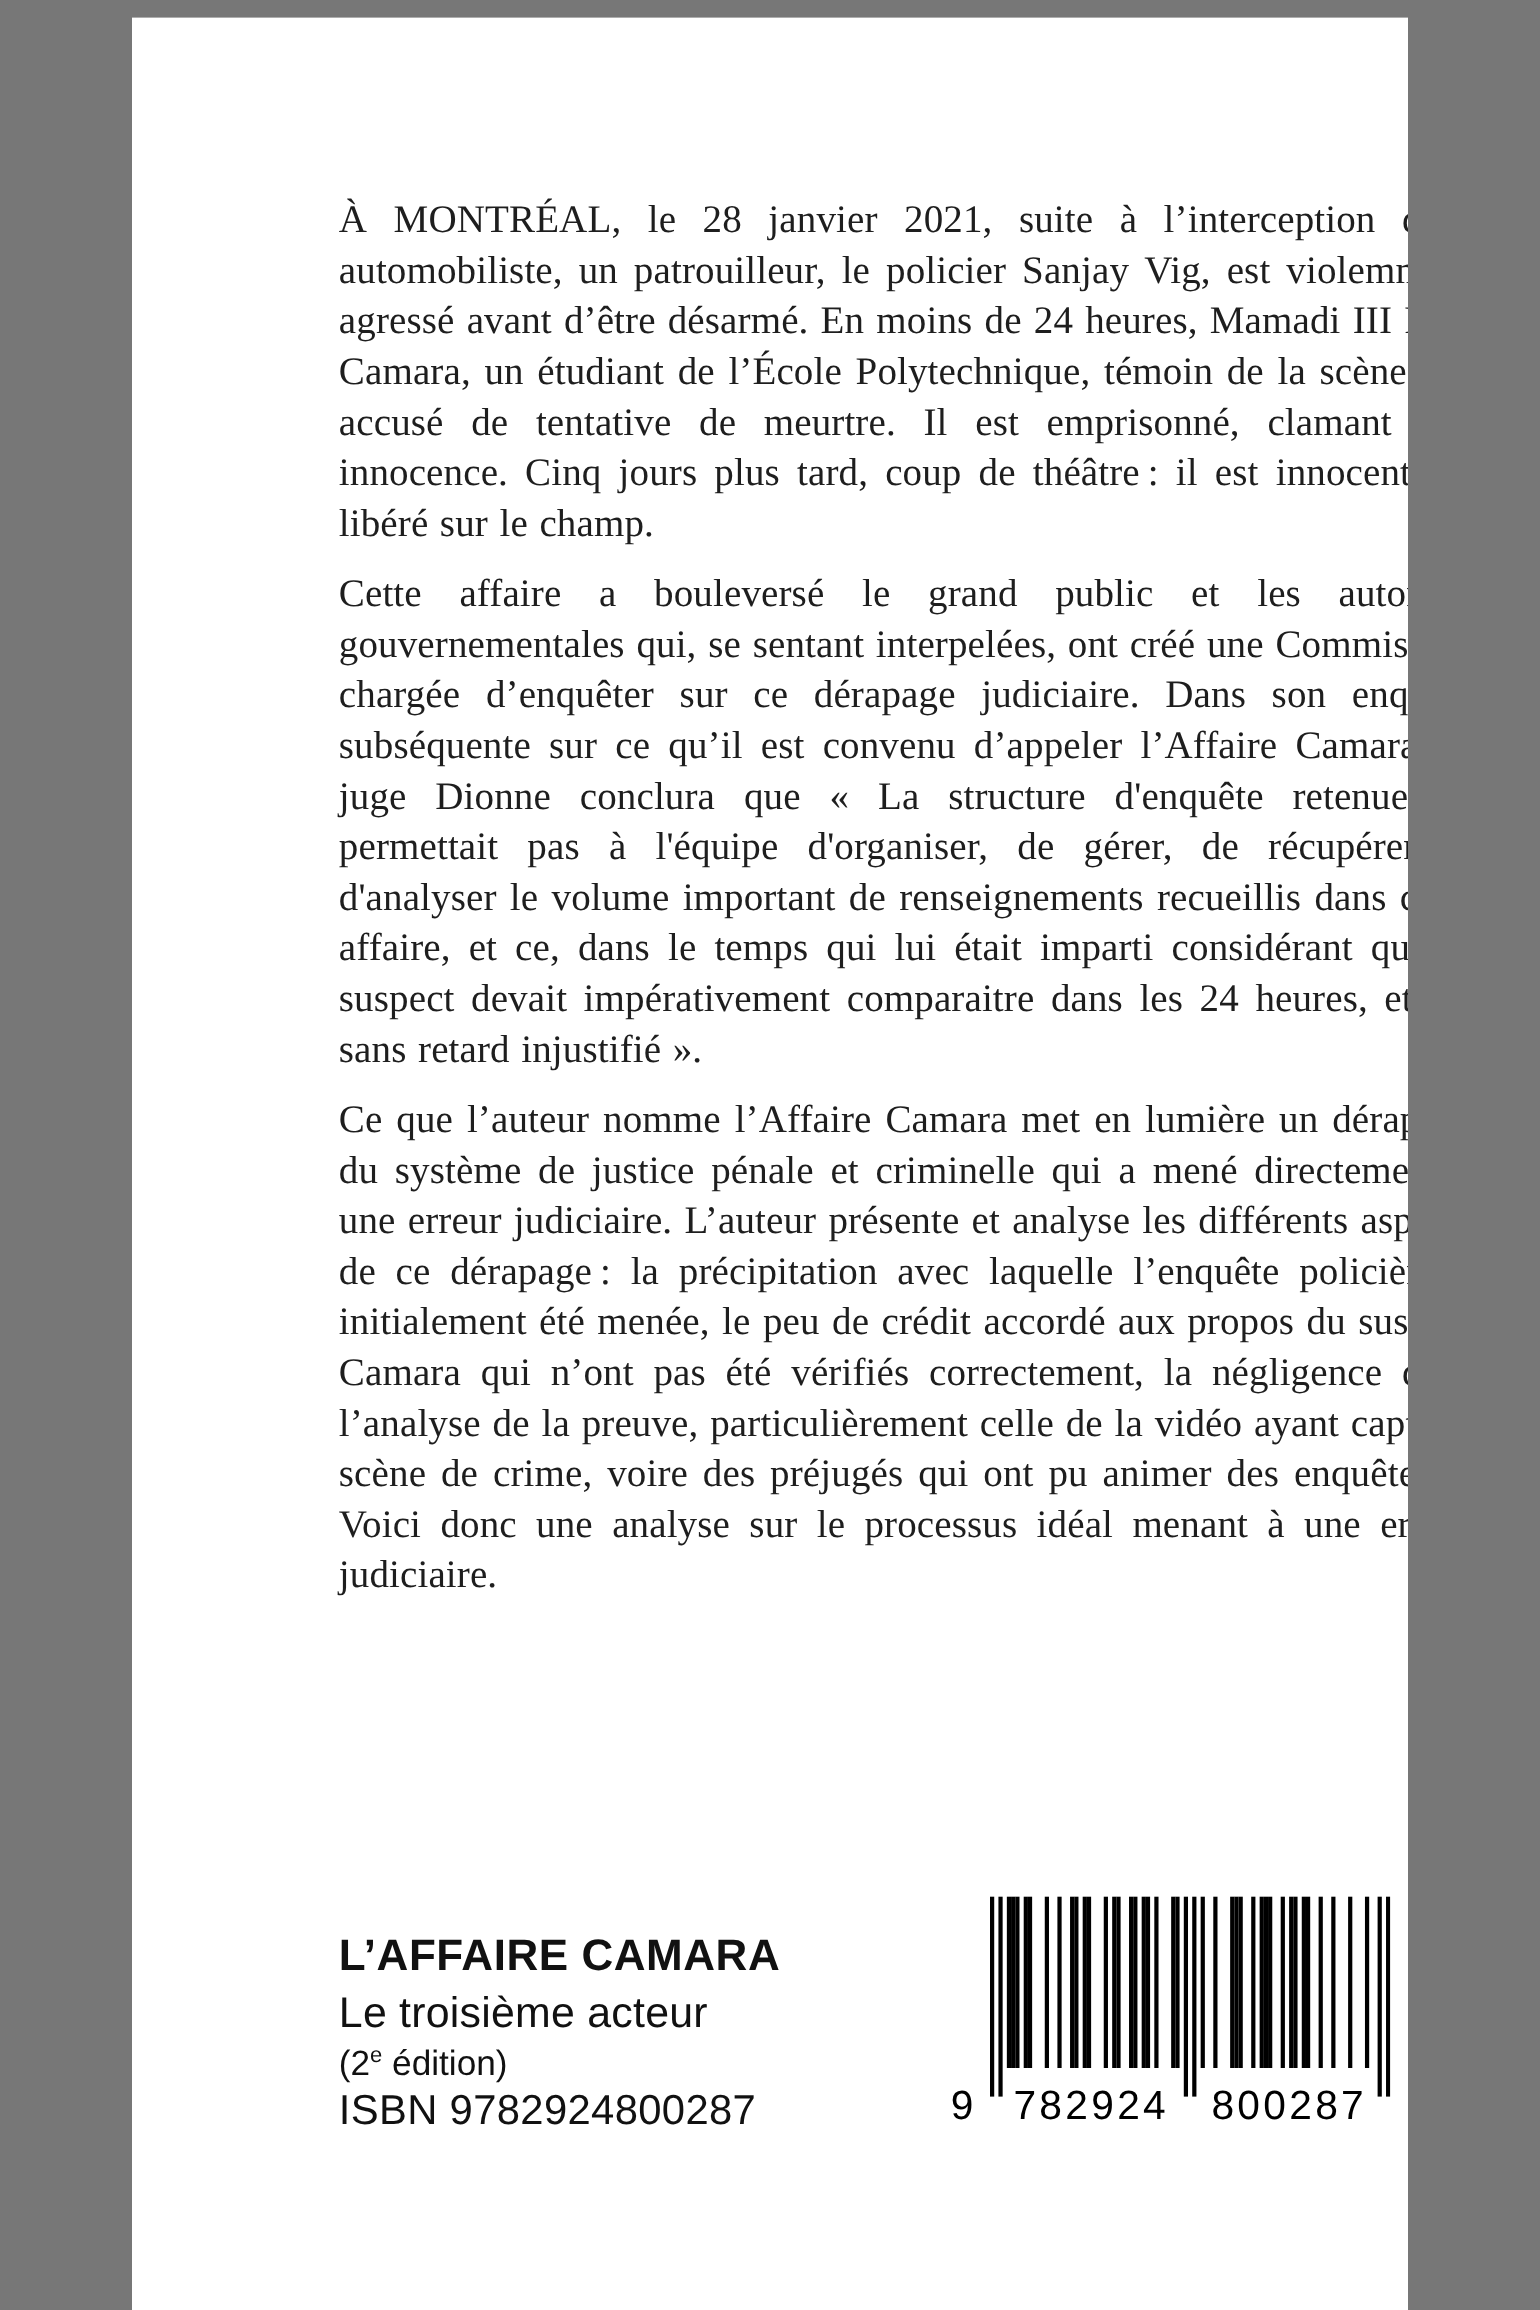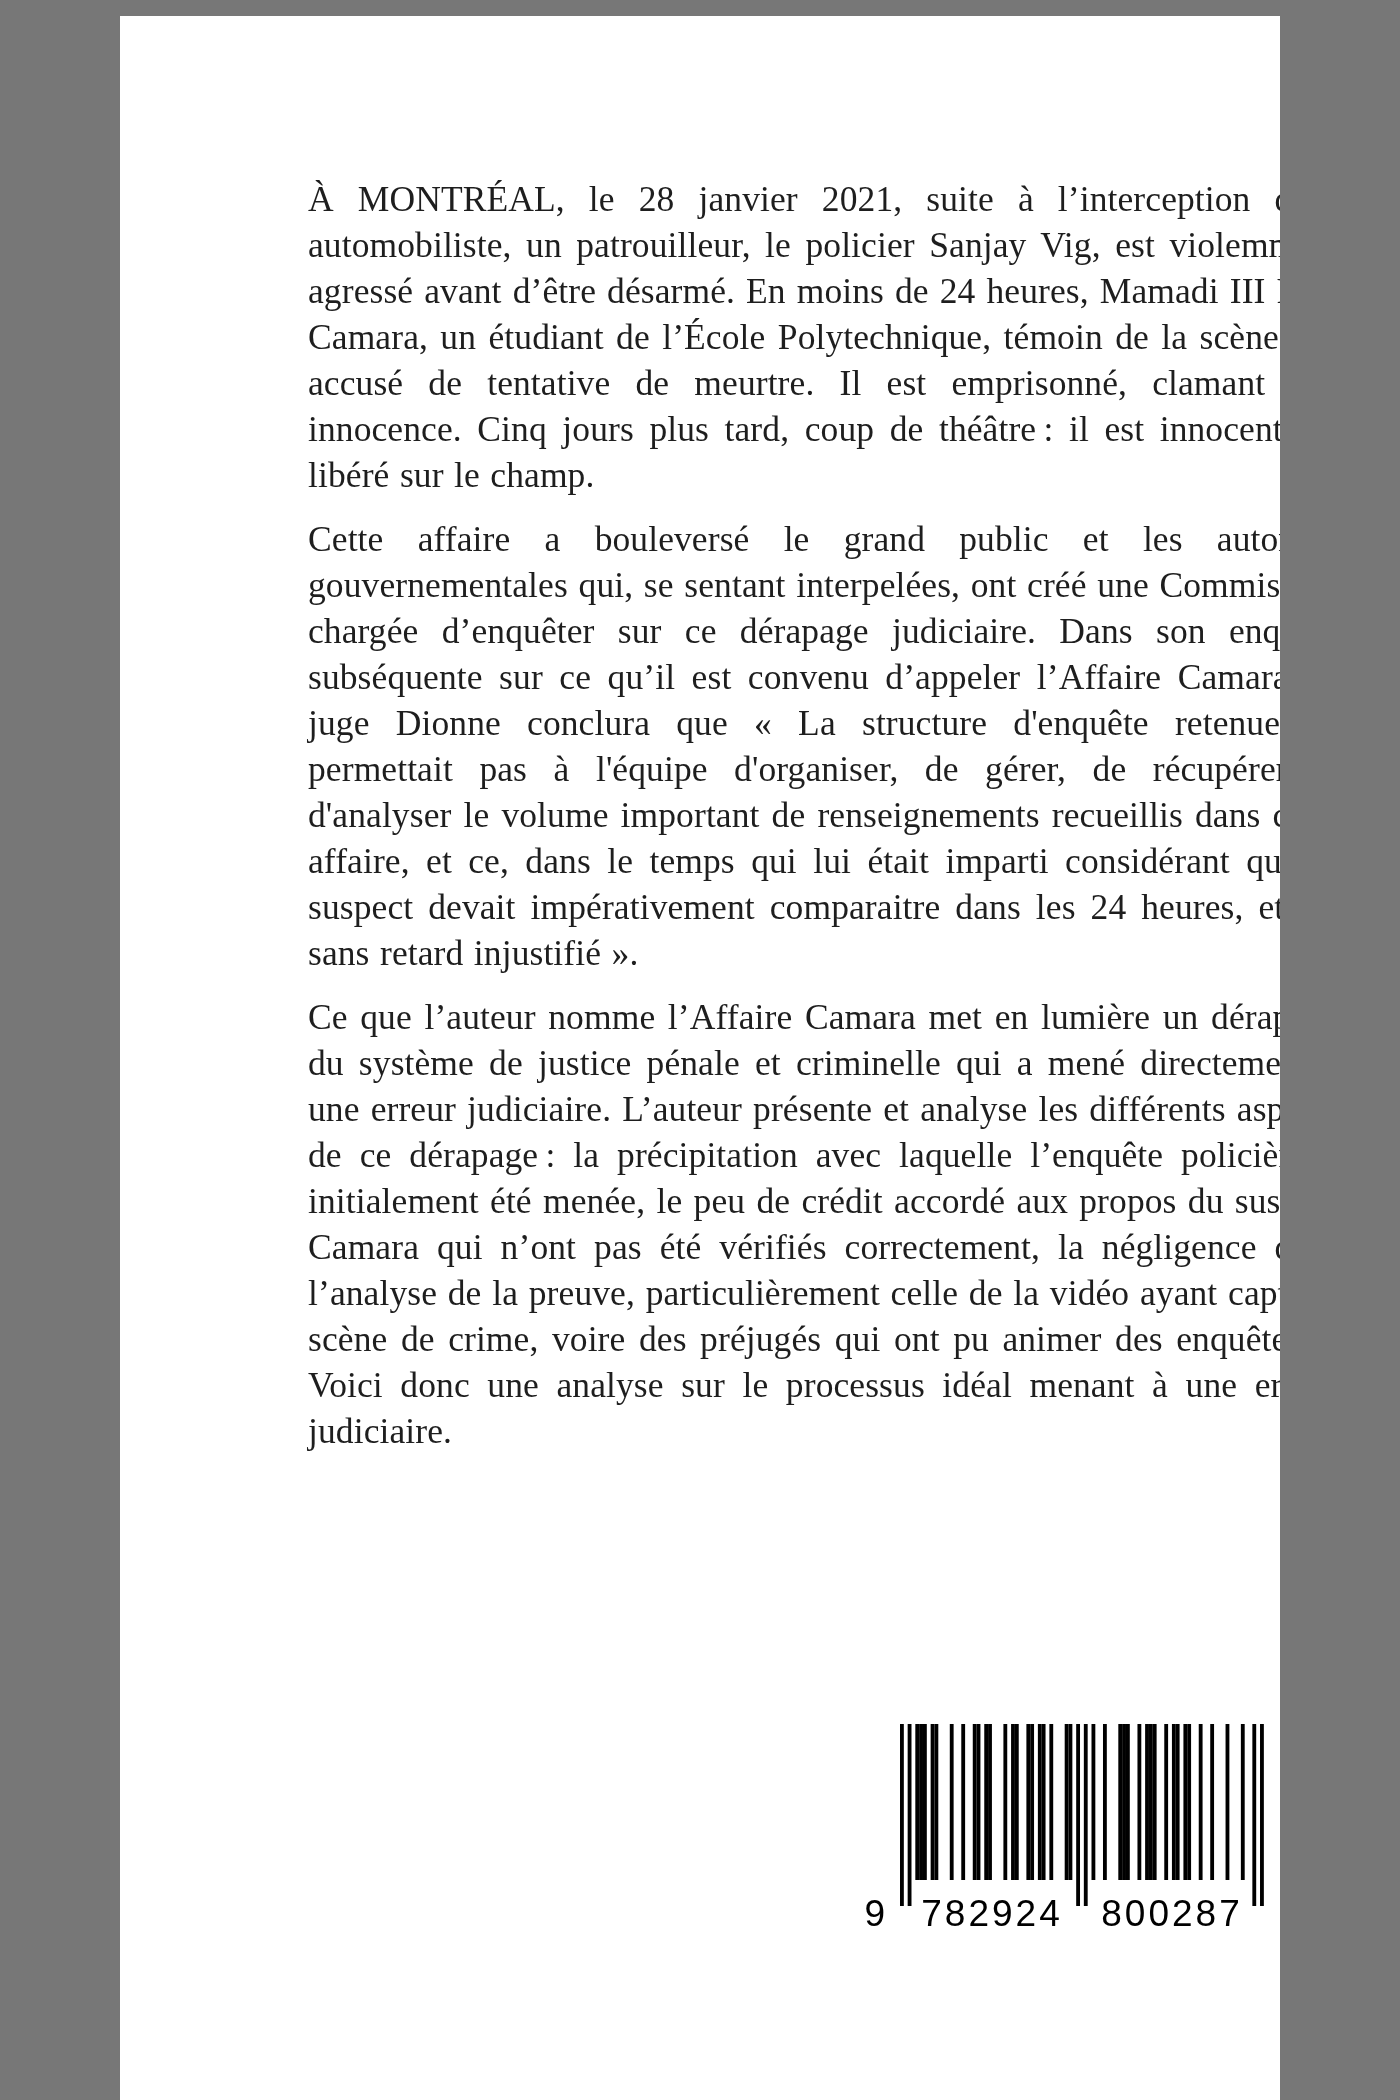--- a/index.html
+++ b/index.html
@@ -100,20 +100,26 @@
 <body>
 
 <div class="page">
 
   <div class="synopsis">
     <p>À MONTRÉAL, le 28 janvier 2021, suite à l’interception d’un automobiliste, un patrouilleur, le policier Sanjay Vig, est violemment agressé avant d’être désarmé. En moins de 24 heures, Mamadi III Fara Camara, un étudiant de l’École Polytechnique, témoin de la scène, est accusé de tentative de meurtre. Il est emprisonné, clamant son innocence. Cinq jours plus tard, coup de théâtre : il est innocenté et libéré sur le champ.</p>
     <p>Cette affaire a bouleversé le grand public et les autorités gouvernementales qui, se sentant interpelées, ont créé une Commission chargée d’enquêter sur ce dérapage judiciaire. Dans son enquête subséquente sur ce qu’il est convenu d’appeler l’Affaire Camara, le juge Dionne conclura que «&nbsp;La structure d'enquête retenue ne permettait pas à l'équipe d'organiser, de gérer, de récupérer et d'analyser le volume important de renseignements recueillis dans cette affaire, et ce, dans le temps qui lui était imparti considérant que le suspect devait impérativement comparaitre dans les 24 heures, et ce, sans retard injustifié&nbsp;».</p>
     <p>Ce que l’auteur nomme l’Affaire Camara met en lumière un dérapage du système de justice pénale et criminelle qui a mené directement à une erreur judiciaire. L’auteur présente et analyse les différents aspects de ce dérapage : la précipitation avec laquelle l’enquête policière a initialement été menée, le peu de crédit accordé aux propos du suspect Camara qui n’ont pas été vérifiés correctement, la négligence dans l’analyse de la preuve, particulièrement celle de la vidéo ayant capté la scène de crime, voire des préjugés qui ont pu animer des enquêteurs. Voici donc une analyse sur le processus idéal menant à une erreur judiciaire.</p>
   </div>
 
+  <div class="pubinfo">
+    <div class="pub-title">L’AFFAIRE CAMARA</div>
+    <div class="pub-subtitle">Le troisième acteur</div>
+    <div class="pub-edition"><span>(2</span><sup>e</sup><span> édition)</span></div>
+    <div class="pub-isbn">ISBN 9782924800287</div>
+  </div>
 
   <div class="barcode">
     <svg id="barcode-svg" viewBox="-40 0 404 214" preserveAspectRatio="xMinYMin meet">
         <rect x="0.00" y="0" width="3.83" height="182"></rect>
         <rect x="7.66" y="0" width="3.83" height="182"></rect>
         <rect x="15.32" y="0" width="3.83" height="156"></rect>
         <rect x="19.15" y="0" width="3.83" height="156"></rect>
         <rect x="22.98" y="0" width="3.83" height="156"></rect>
         <rect x="30.64" y="0" width="3.83" height="156"></rect>
         <rect x="34.47" y="0" width="3.83" height="156"></rect>

